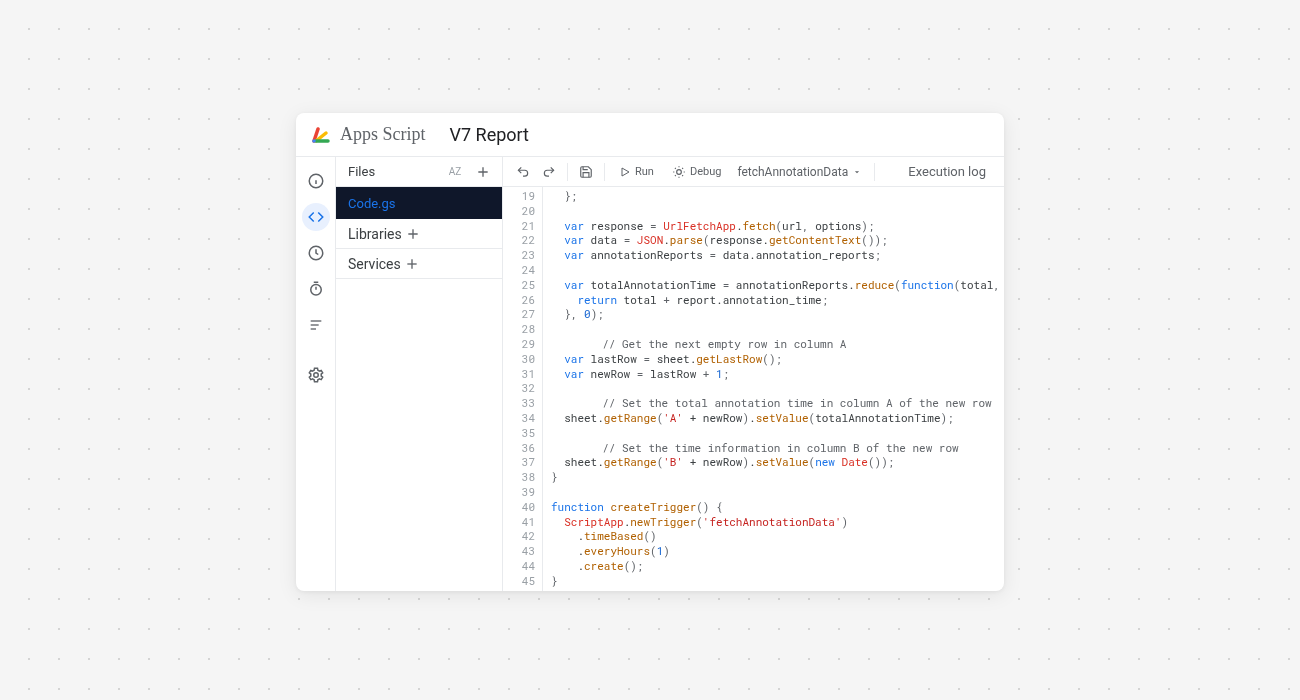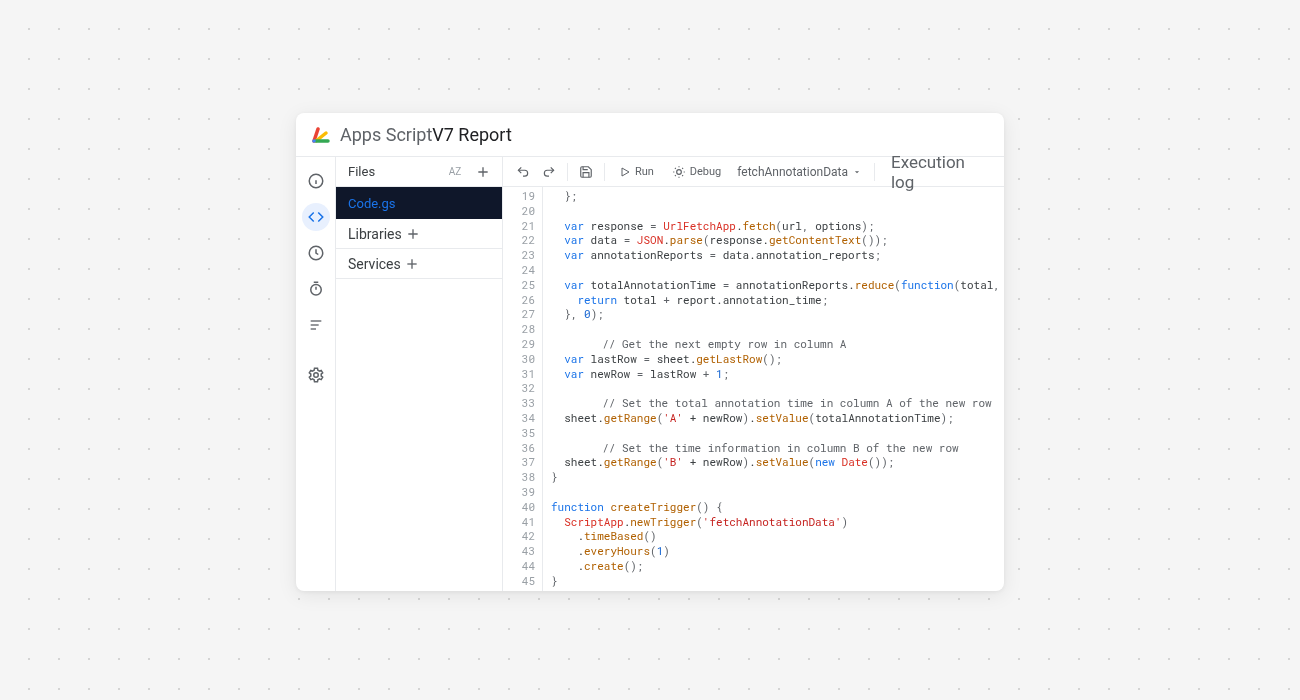--- a/index.html
+++ b/index.html
@@ -39,20 +39,22 @@
     height: 24px;
     margin-right: 8px;
     display: flex;
     align-items: center;
     justify-content: center;
   }
   .app-name {
     font-size: 18px;
     font-weight: 400;
     color: #5f6368;
+    margin-right: 24px;
+    font-family: Liberation Serif, serif;
   }
   .project-name {
     font-size: 18px;
     font-weight: 400;
     color: #202124;
   }
   .main {
     display: flex;
     flex: 1;
     min-height: 0;
@@ -167,21 +169,21 @@
     gap: 4px;
     cursor: pointer;
   }
   .divider {
     width: 1px;
     height: 18px;
     background: #e8eaed;
     margin: 0 4px;
   }
   .exec-log {
-    font-size: 17px;
+    font-size: 13px;
     color: #5f6368;
     padding: 0 10px;
     margin-left: auto;
     cursor: pointer;
   }
   .code-area {
     flex: 1;
     display: flex;
     overflow: hidden;
     font-family: 'Roboto Mono', Menlo, Consolas, monospace;

